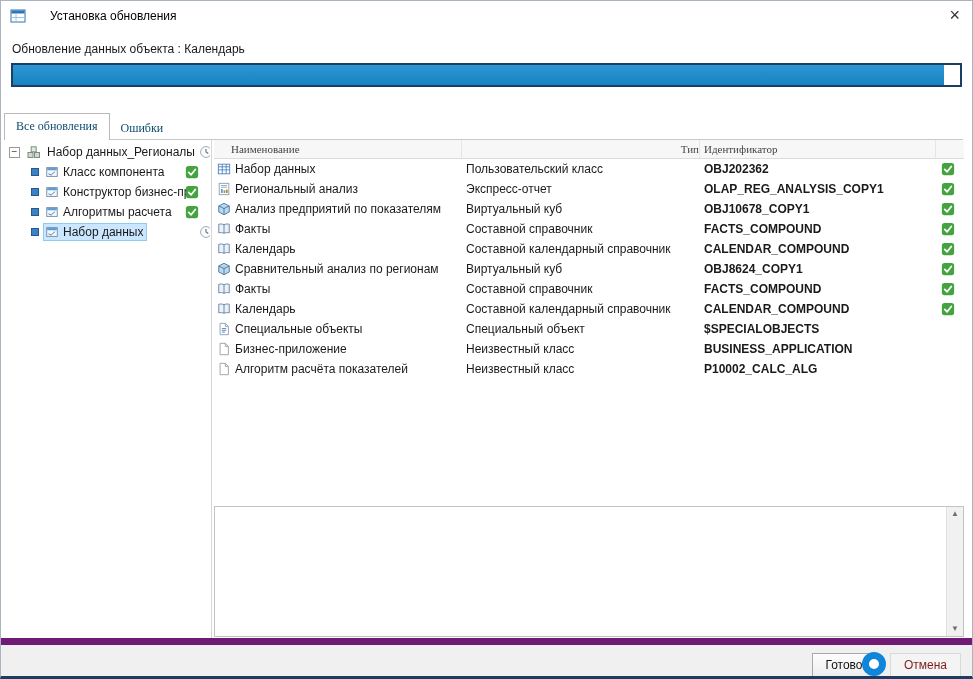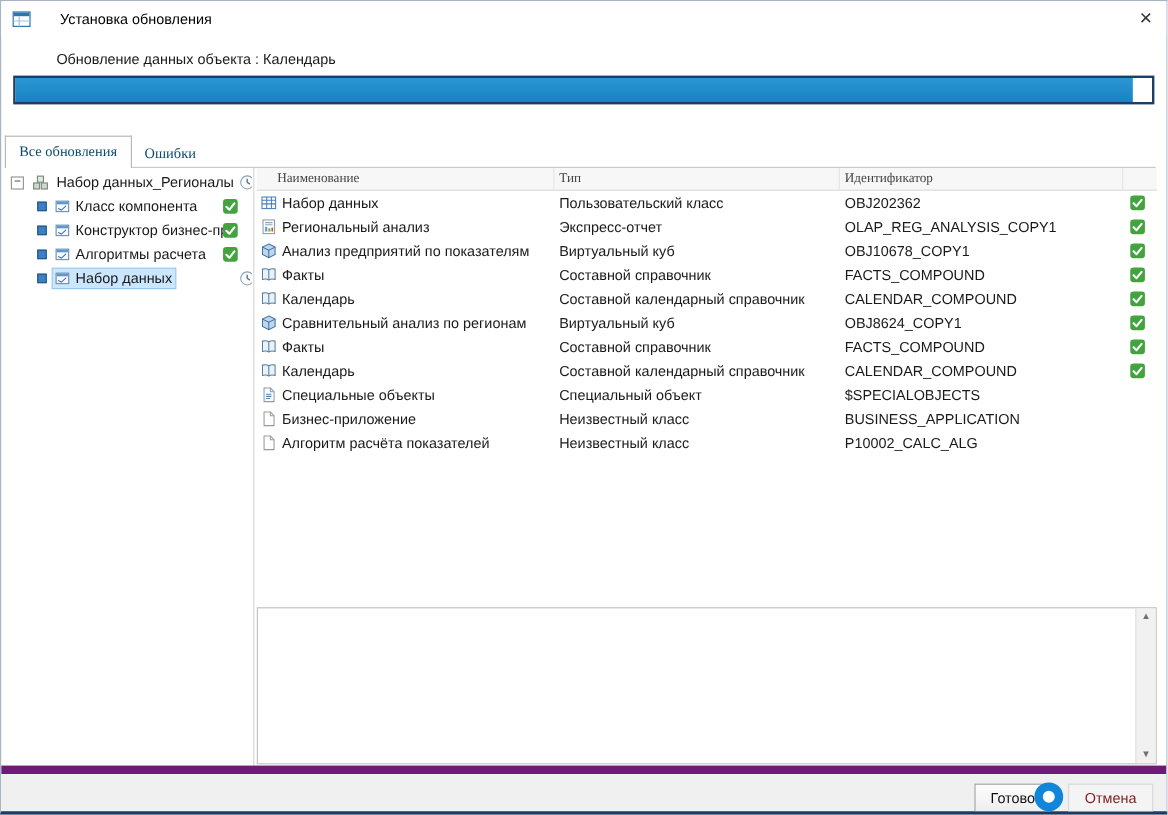--- a/index.html
+++ b/index.html
@@ -10,21 +10,21 @@
     font-family:"Liberation Sans",sans-serif;font-size:12px;color:#1a1a1a;
     overflow:hidden;
   }
   
   .titlebar{position:absolute;top:0;left:0;right:0;height:30px;display:flex;align-items:center;padding-left:9px;gap:24px;background:#fff;}
   .titlebar .title{font-size:12px;color:#000;}
   .close{position:absolute;right:12px;top:4px;font-size:18px;line-height:20px;color:#333;cursor:pointer;}
   .ic svg{width:14px;height:14px;display:block;}
   .ic.big svg{width:16px;height:16px;}
   
-  .status-label{position:absolute;left:11px;top:41px;margin-left:35px;}
+  .status-label{position:absolute;left:11px;top:41px;}
   
   .progress{position:absolute;left:10px;top:62px;width:951px;height:24px;border:2px solid #1b3e63;background:#fff;}
   .progress-fill{height:100%;background:linear-gradient(#2a97d4,#1a82c0);}
   
   .tabline{position:absolute;left:3px;right:9px;top:138px;height:1px;background:#c9c9c9;z-index:1;}
   .tabs{position:absolute;left:3px;top:114px;height:25px;display:flex;align-items:flex-end;z-index:3;}
   .tab{padding:4px 11px;color:#0c4a6e;cursor:pointer;font-family:Liberation Serif, serif;}
   .tab.active{background:#fff;border:1px solid #b9b9b9;border-bottom:none;padding:5px 11px 6px;}
   
   .left-panel{position:absolute;left:3px;top:139px;width:206px;height:498px;overflow:hidden;background:#fff;}
@@ -39,28 +39,28 @@
   .bullet{width:8px;height:8px;background:#3b82c4;border:1px solid #26598c;margin-right:5px;flex:none;}
   .lw{display:flex;align-items:center;gap:4px;padding:1px 3px 1px 1px;white-space:nowrap;}
   .lw.selected{background:#cbe7ff;outline:1px solid #93c9ef;}
   .status{position:absolute;left:181px;top:3px;}
   .status.st-busy{left:195px;}
   
   .right-panel{position:absolute;left:213px;top:139px;width:750px;background:#fff;}
   .thead{display:flex;height:19px;background:#f7f7f7;border-bottom:1px solid #dcdcdc;color:#444;font-size:11px;}
   .th{line-height:18px;padding-left:4px;border-right:1px solid #e6e6e6;overflow:hidden;white-space:nowrap;font-family:Liberation Serif, serif;}
   .th.c-name{width:248px;padding-left:17px;}
-  .th.c-type{width:238px;}
+  .th.c-type{width:238px;text-align:right;}
   .th.c-id{width:236px;}
   .th.c-chk{flex:1;border-right:none;}
   .trow{display:flex;align-items:center;height:20px;}
   .cell{overflow:hidden;white-space:nowrap;}
   .cell-name{width:248px;display:flex;align-items:center;gap:4px;padding-left:3px;}
   .cell-type{width:238px;padding-left:4px;}
-  .cell-id{width:236px;padding-left:4px;}
+  .cell-id{width:236px;padding-left:4px;font-weight:bold;}
   .cell-chk{width:24px;display:flex;justify-content:center;}
   
   .log-panel{position:absolute;left:213px;top:505px;width:750px;height:131px;border:1px solid #c3c3c3;background:#fff;}
   .log-text{position:absolute;inset:2px 19px 2px 2px;overflow:hidden;}
   .scrollbar{position:absolute;right:0;top:0;bottom:0;width:17px;background:#f1f1f1;border-left:1px solid #e0e0e0;display:flex;flex-direction:column;justify-content:space-between;align-items:center;padding:3px 0;color:#707070;font-size:8px;}
   .sb-arrow{cursor:pointer;line-height:1;}
   
   .footer{position:absolute;left:0;right:0;bottom:0;height:38px;background:#f0f0f0;border-top:7px solid #701a75;}
   .btn{position:absolute;top:8px;height:24px;font-family:"Liberation Sans",sans-serif;font-size:12px;display:flex;align-items:center;justify-content:center;}
   .btn-done{left:811px;width:64px;background:linear-gradient(#fdfdfd,#eeeeee);border:1px solid #a8a8a8;color:#111;cursor:pointer;}

